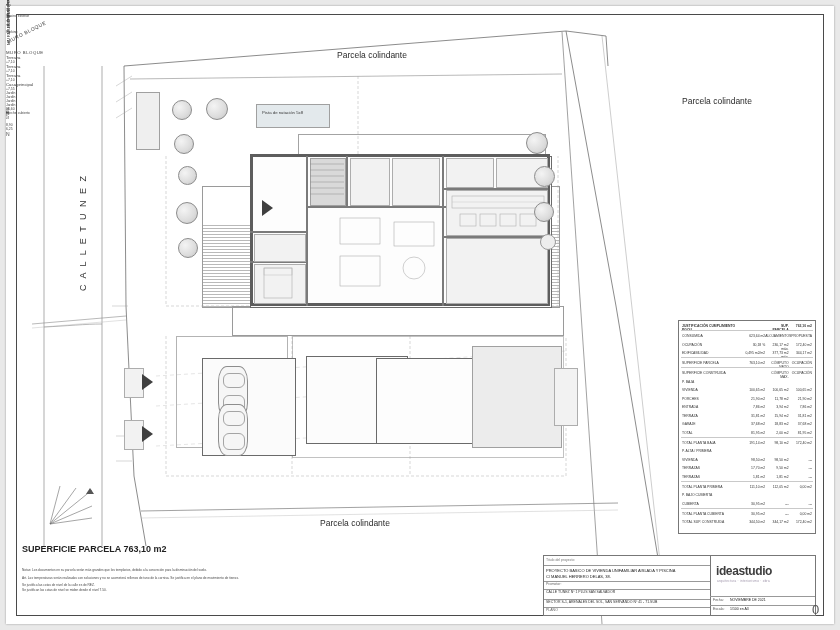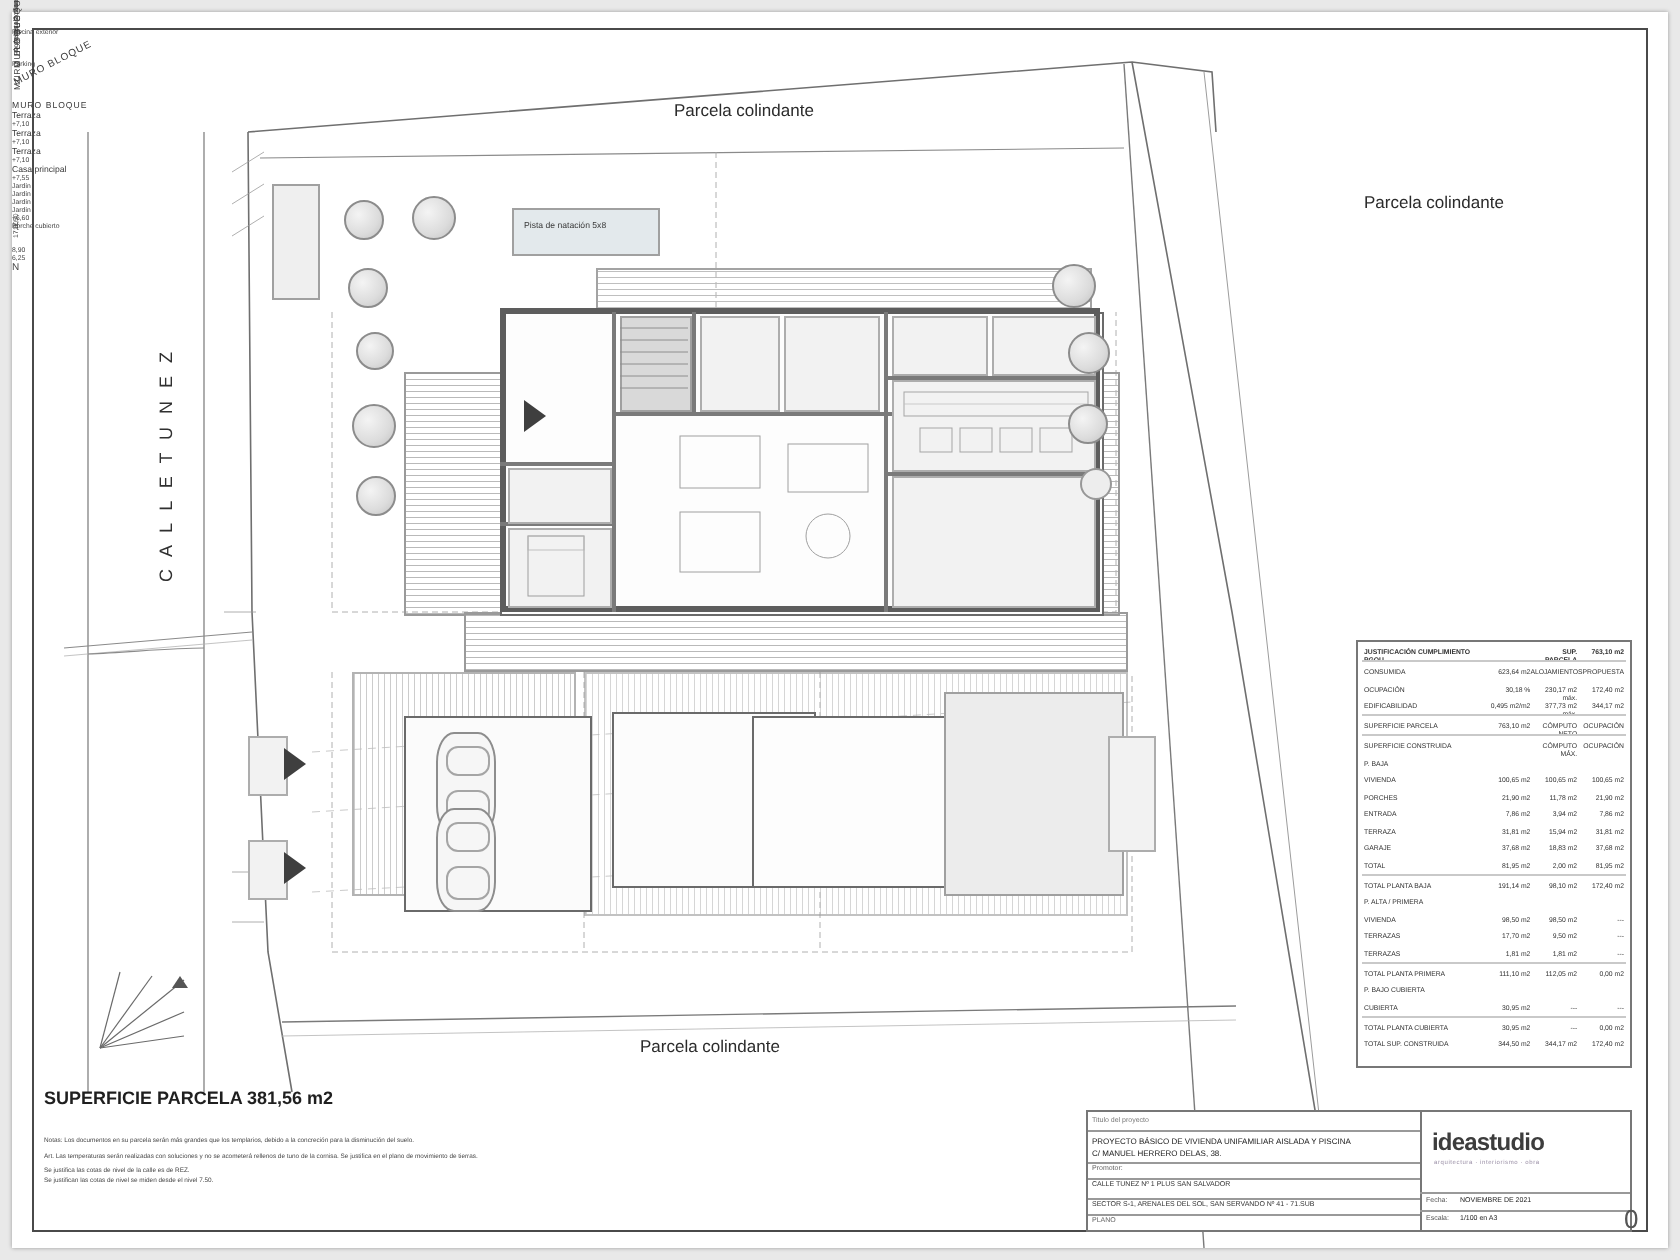--- a/index.html
+++ b/index.html
@@ -434,21 +434,21 @@
         <span class="c4">0,00 m2</span>
       </div>
       <div class="srow" style="top: 199px;">
         <span class="c1">TOTAL SUP. CONSTRUIDA</span>
         <span class="c2">344,50 m2</span>
         <span class="c3">344,17 m2</span>
         <span class="c4">172,40 m2</span>
       </div>
     </div>
 
-  <div id="surface-title">SUPERFICIE PARCELA 381,56 m2</div>
+  <div id="surface-title">SUPERFICIE PARCELA 763,10 m2</div>
 
   <div id="notes">
     <div>Notas: Los documentos en su parcela  serán más grandes que los templarios, debido a la  concreción para la  disminución del suelo.</div>
     <div style="margin-top:3px">Art. Las temperaturas serán realizadas con soluciones y no se acometerá  rellenos de  tuno de la  cornisa. Se  justifica en el plano de movimiento de tierras.</div>
     <div style="margin-top:3px">Se justifica las cotas de nivel de la calle es de REZ.</div>
     <div>Se justifican las cotas de nivel se miden desde el nivel 7.50.</div>
   </div>
 
   <div id="titleblock">
     <div id="tb-left">

